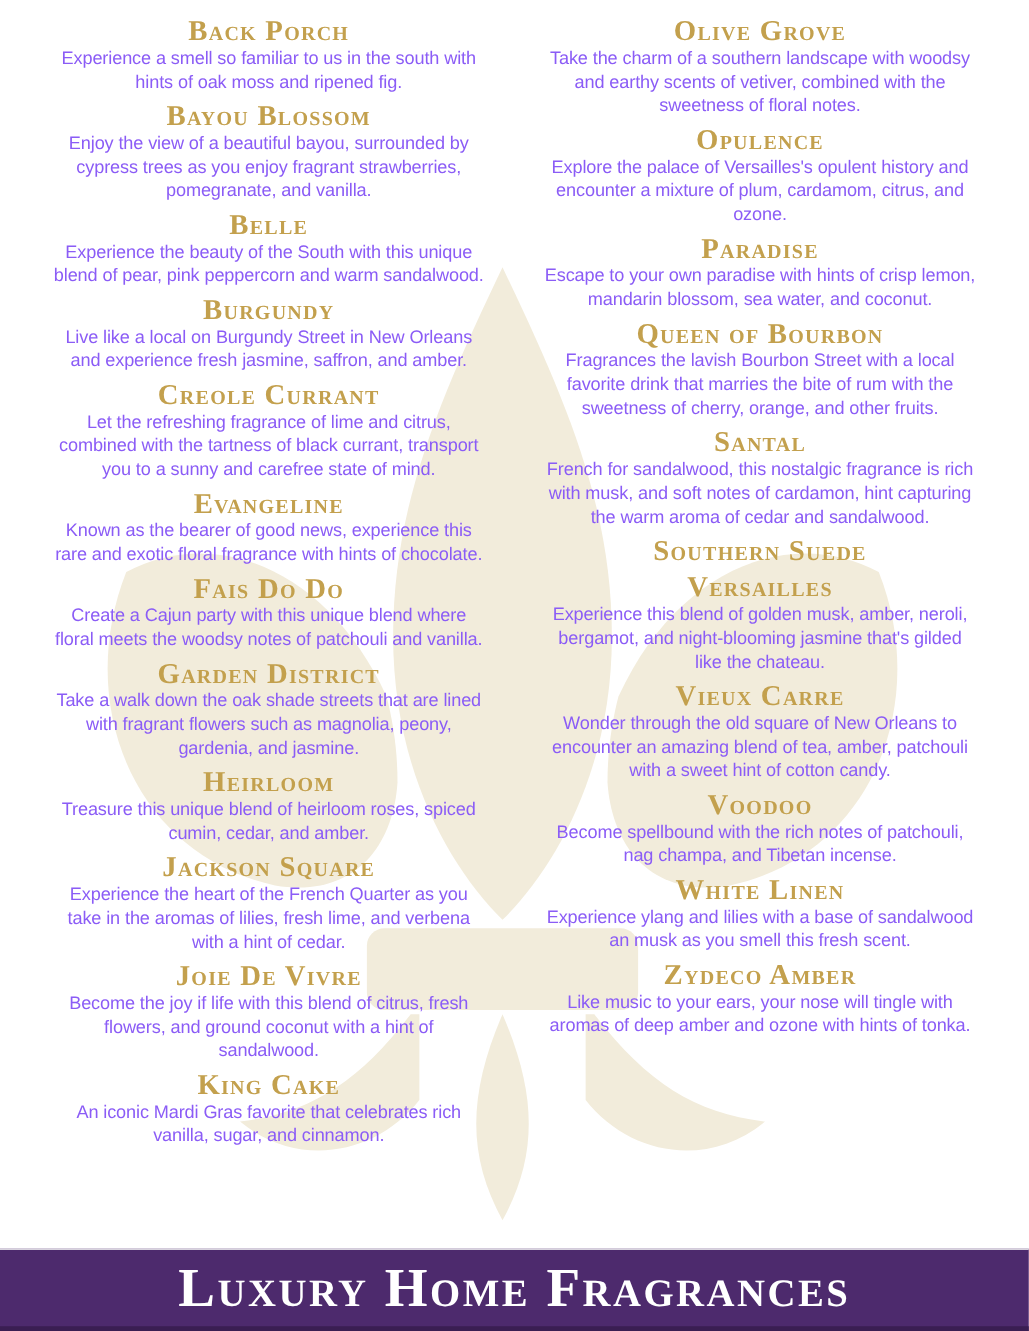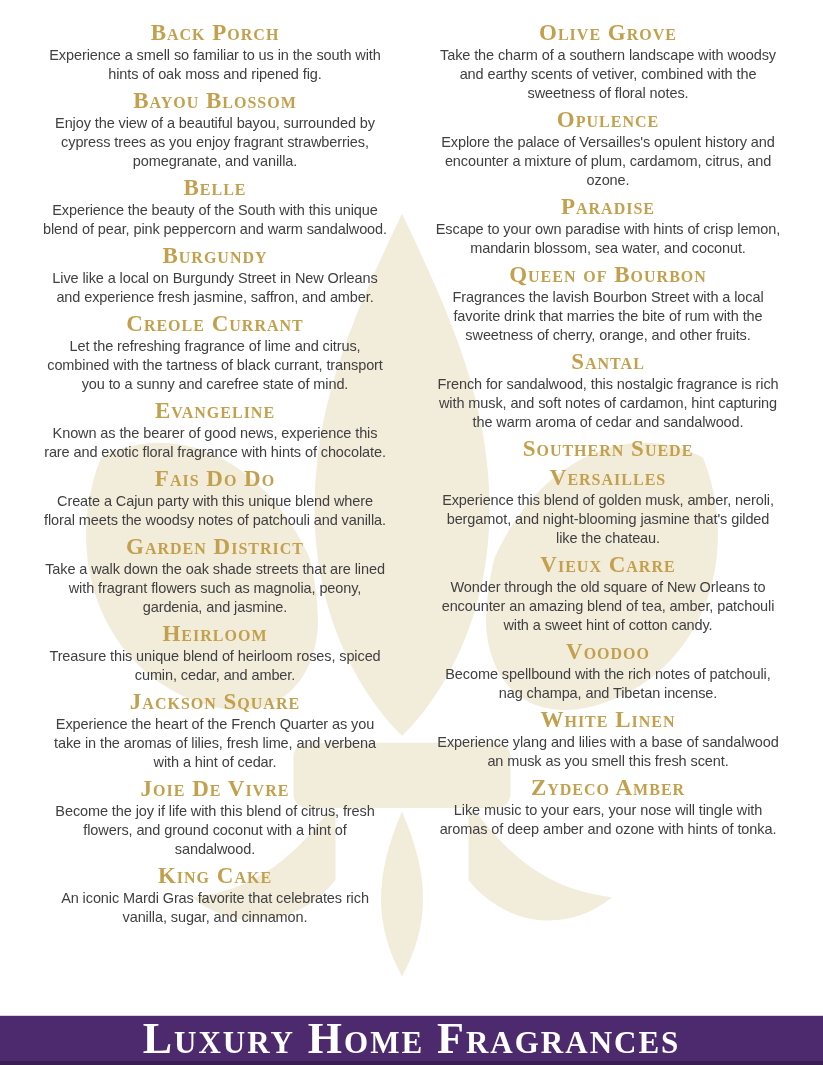--- a/index.html
+++ b/index.html
@@ -24,21 +24,20 @@
     pointer-events: none;
   }
   .content {
     position: absolute;
     top: 8px;
     left: 42px;
     right: 42px;
     display: flex;
     gap: 47px;
     z-index: 1;
-    margin-top: 8px;
   }
   .col {
     flex: 1;
     min-width: 0;
   }
   .entry {
     text-align: center;
     margin: 0;
   }
   .entry h2 {
@@ -48,29 +47,29 @@
     font-size: 23px;
     line-height: 25px;
     letter-spacing: 1px;
     color: #c3a04d;
     margin: 4px 0 1px 0;
   }
   .entry p {
     font-size: 14.5px;
     line-height: 19px;
     letter-spacing: -0.1px;
-    color: #404040;
+    color: #8b5cf6;
     margin: 0;
   }
   .banner {
     position: absolute;
     left: 0;
     right: 0;
     bottom: 0;
-    height: 50px;
+    height: 66px;
     box-sizing: border-box;
     background: #4d2a6d;
     border-top: 1px solid #d8d3de;
     border-bottom: 4px solid #3a1e52;
     display: flex;
     align-items: center;
     justify-content: center;
     z-index: 2;
   }
   .banner h1 {

